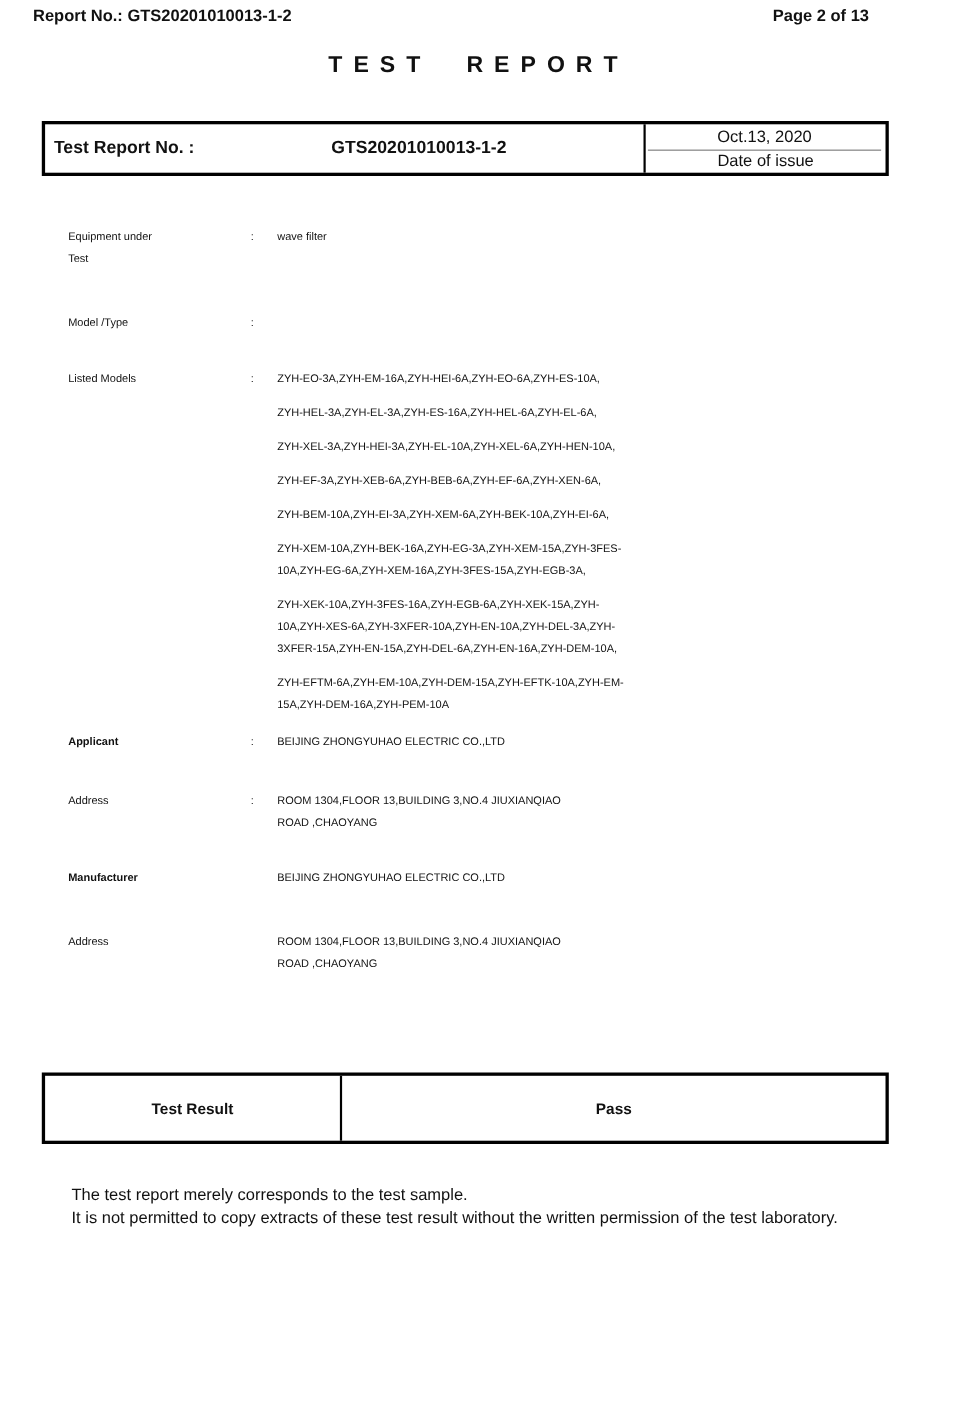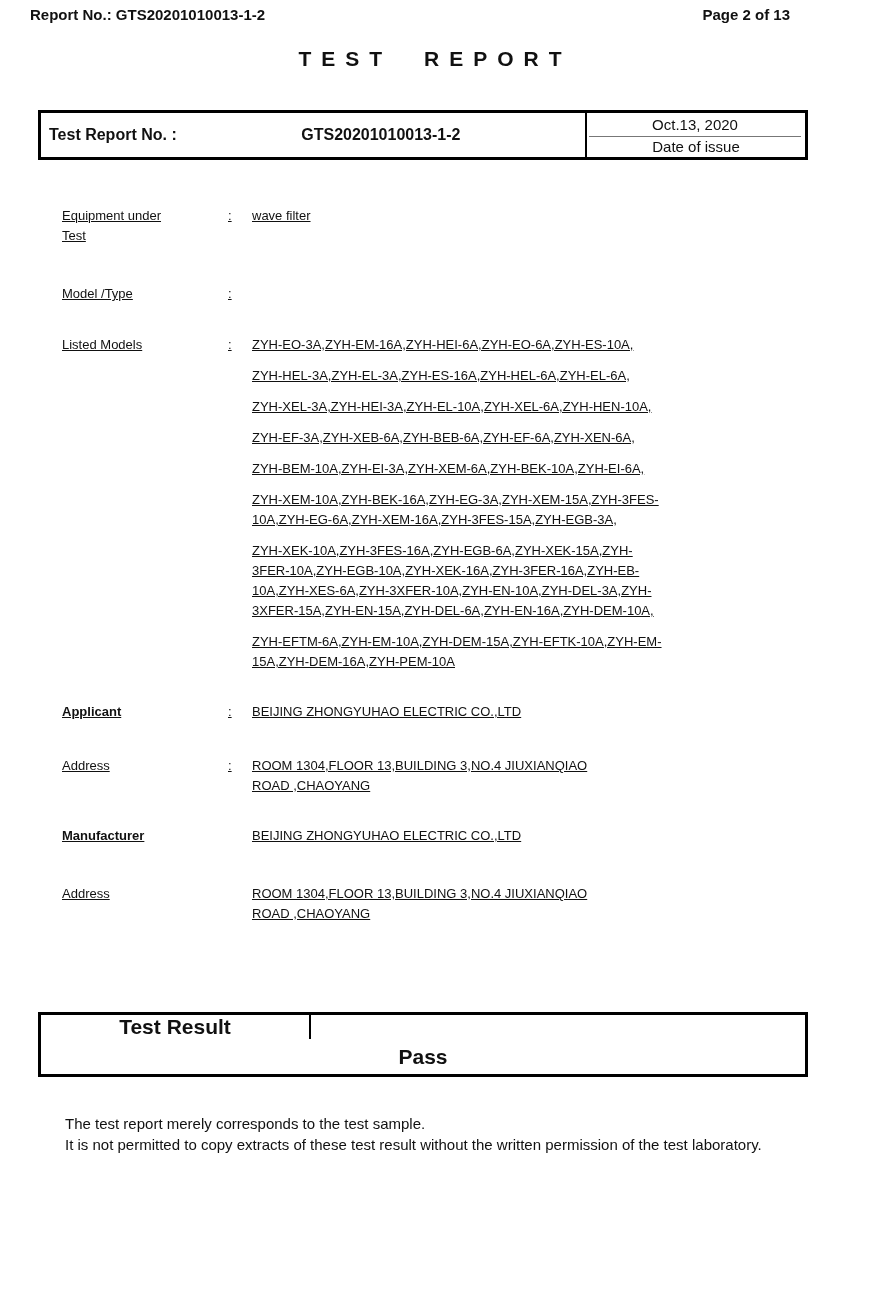--- a/index.html
+++ b/index.html
@@ -67,47 +67,46 @@
     border-bottom: 1px solid #777;
     margin: 0 4px 0 2px;
   }
   .report-table .doi-row {
     flex: 1;
     display: flex;
     align-items: center;
     justify-content: center;
   }
   
-  .fields { margin-left: 62px; margin-right: 40px; font-size: 13px; text-decoration: underline; }
+  .fields { margin-left: 62px; margin-right: 40px; font-size: 10px; }
   .field-row {
     display: flex;
     line-height: 20px;
   }
   .field-row .f-label { width: 166px; flex: none; }
   .field-row .f-colon { width: 24px; flex: none; }
   .field-row .f-value { flex: 1; }
   .bold { font-weight: bold; }
   .mt-equip { margin-top: 46px; }
   .mt-model { margin-top: 38px; }
   .mt-listed { margin-top: 31px; }
-  .mt-applicant { margin-top: 30px; }
+  .mt-applicant { margin-top: 13px; }
   .mt-address1 { margin-top: 34px; }
   .mt-manufacturer { margin-top: 30px; }
   .mt-address2 { margin-top: 38px; }
   .model-line { white-space: nowrap; }
   .para-start { margin-top: 11px; }
   
   .result-table {
     margin: 88px 62px 0 38px;
     border: 3px solid #000;
     display: flex;
     height: 65px;
-    font-size: 21px;
-    font-weight: bold;
-    flex-direction: column;
+    font-size: 14px;
+    font-weight: bold;
   }
   .result-table .res-left {
     width: 270px;
     flex: none;
     border-right: 2px solid #000;
     display: flex;
     align-items: center;
     justify-content: center;
   }
   .result-table .res-right {
@@ -168,21 +167,20 @@
       <div class="f-colon">:</div>
       <div class="f-value">
         <div class="model-line">ZYH-EO-3A,ZYH-EM-16A,ZYH-HEI-6A,ZYH-EO-6A,ZYH-ES-10A,</div>
         <div class="model-line para-start">ZYH-HEL-3A,ZYH-EL-3A,ZYH-ES-16A,ZYH-HEL-6A,ZYH-EL-6A,</div>
         <div class="model-line para-start">ZYH-XEL-3A,ZYH-HEI-3A,ZYH-EL-10A,ZYH-XEL-6A,ZYH-HEN-10A,</div>
         <div class="model-line para-start">ZYH-EF-3A,ZYH-XEB-6A,ZYH-BEB-6A,ZYH-EF-6A,ZYH-XEN-6A,</div>
         <div class="model-line para-start">ZYH-BEM-10A,ZYH-EI-3A,ZYH-XEM-6A,ZYH-BEK-10A,ZYH-EI-6A,</div>
         <div class="model-line para-start">ZYH-XEM-10A,ZYH-BEK-16A,ZYH-EG-3A,ZYH-XEM-15A,ZYH-3FES-</div>
         <div class="model-line">10A,ZYH-EG-6A,ZYH-XEM-16A,ZYH-3FES-15A,ZYH-EGB-3A,</div>
         <div class="model-line para-start">ZYH-XEK-10A,ZYH-3FES-16A,ZYH-EGB-6A,ZYH-XEK-15A,ZYH-</div>
-        <div class="model-line">3FER-10A,ZYH-EGB-10A,ZYH-XEK-16A,ZYH-3FER-16A,ZYH-EB-</div>
         <div class="model-line">10A,ZYH-XES-6A,ZYH-3XFER-10A,ZYH-EN-10A,ZYH-DEL-3A,ZYH-</div>
         <div class="model-line">3XFER-15A,ZYH-EN-15A,ZYH-DEL-6A,ZYH-EN-16A,ZYH-DEM-10A,</div>
         <div class="model-line para-start">ZYH-EFTM-6A,ZYH-EM-10A,ZYH-DEM-15A,ZYH-EFTK-10A,ZYH-EM-</div>
         <div class="model-line">15A,ZYH-DEM-16A,ZYH-PEM-10A</div>
       </div>
     </div>
 
     <div class="field-row mt-applicant">
       <div class="f-label bold">Applicant</div>
       <div class="f-colon">:</div>

